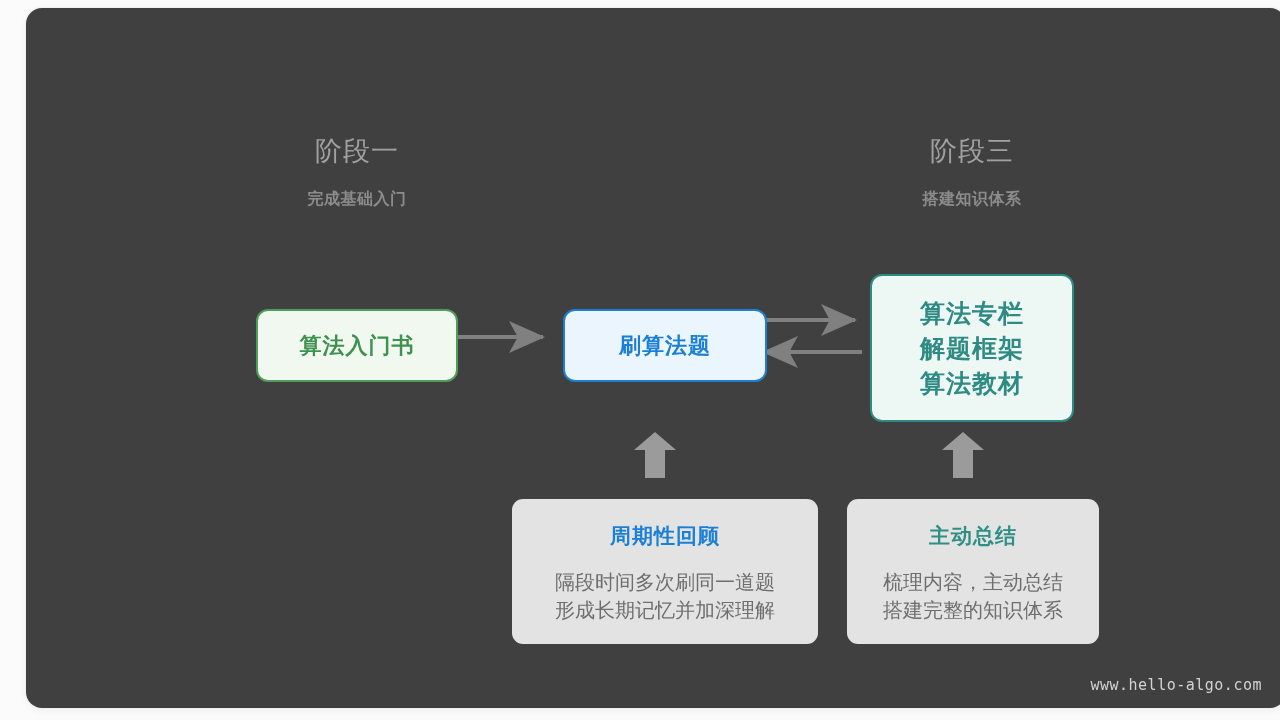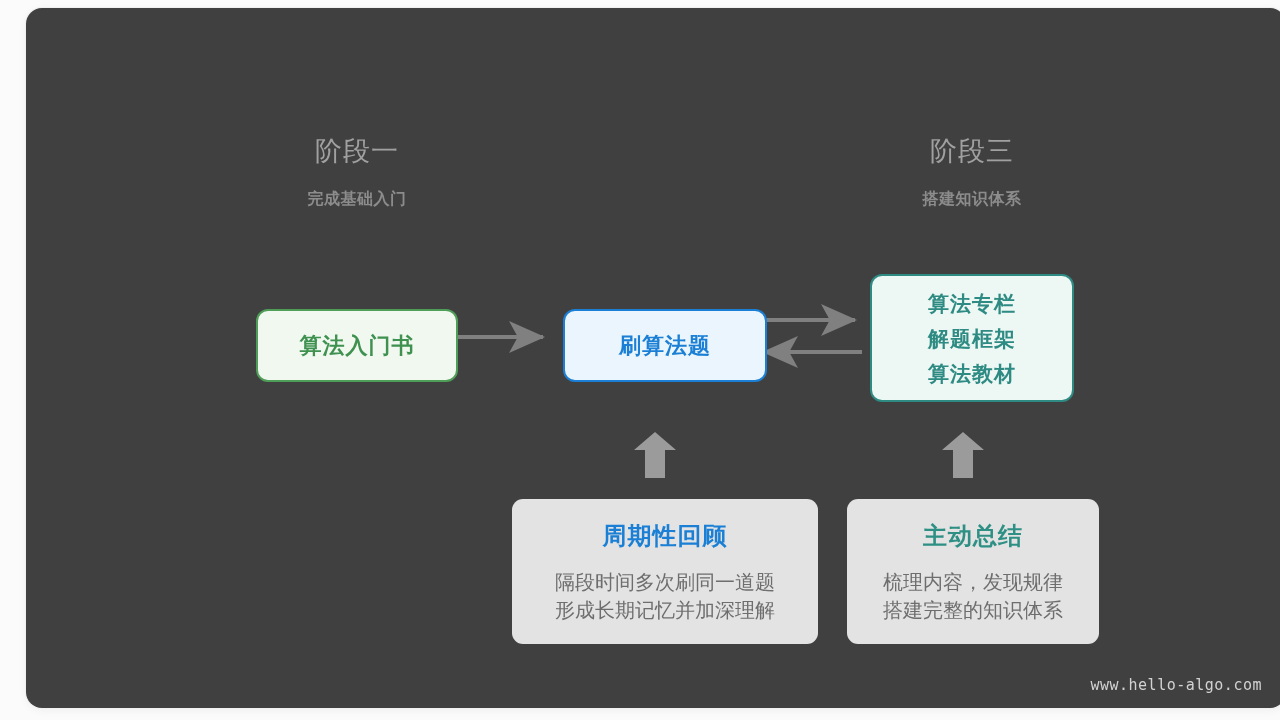--- a/index.html
+++ b/index.html
@@ -74,42 +74,42 @@
   #node-practice {
     left: 537px; top: 301px;
     width: 204px; height: 73px;
     background: #eaf5fd;
     border: 2px solid #1b80d5;
     color: #1b80d5;
     font-size: 22px;
   }
   #node-system {
     left: 844px; top: 266px;
-    width: 204px; height: 128px;
+    width: 204px; height: 148px;
     background: #edf7f4;
     border: 2px solid #2e8b83;
     color: #2e8b83;
-    font-size: 21px;
+    font-size: 25px;
   }
   #node-system .line { line-height: 35px; }
 
   
   .info-card {
     position: absolute;
     box-sizing: border-box;
     background: #e3e3e3;
     border-radius: 11px;
     text-align: center;
     padding-top: 24px;
   }
   #card-review { left: 486px; top: 491px; width: 306px; height: 145px; }
   #card-summary { left: 821px; top: 491px; width: 252px; height: 145px; }
 
   .card-title {
-    font-size: 24px;
+    font-size: 21px;
     font-weight: bold;
     letter-spacing: 1px;
     line-height: 26px;
   }
   #card-review .card-title { color: #1b80d5; }
   #card-summary .card-title { color: #2e9084; }
 
   .card-body {
     margin-top: 19px;
     font-size: 20px;
@@ -202,20 +202,20 @@
     <div class="card-title">周期性回顾</div>
     <div class="card-body">
       <div>隔段时间多次刷同一道题</div>
       <div>形成长期记忆并加深理解</div>
     </div>
   </div>
 
   <div class="info-card" id="card-summary">
     <div class="card-title">主动总结</div>
     <div class="card-body">
-      <div>梳理内容，发现规律</div>
+      <div>梳理内容，主动总结</div>
       <div>搭建完整的知识体系</div>
     </div>
   </div>
 
   <div id="watermark">www.hello-algo.com</div>
 
 </div>
 
 </body></html>

